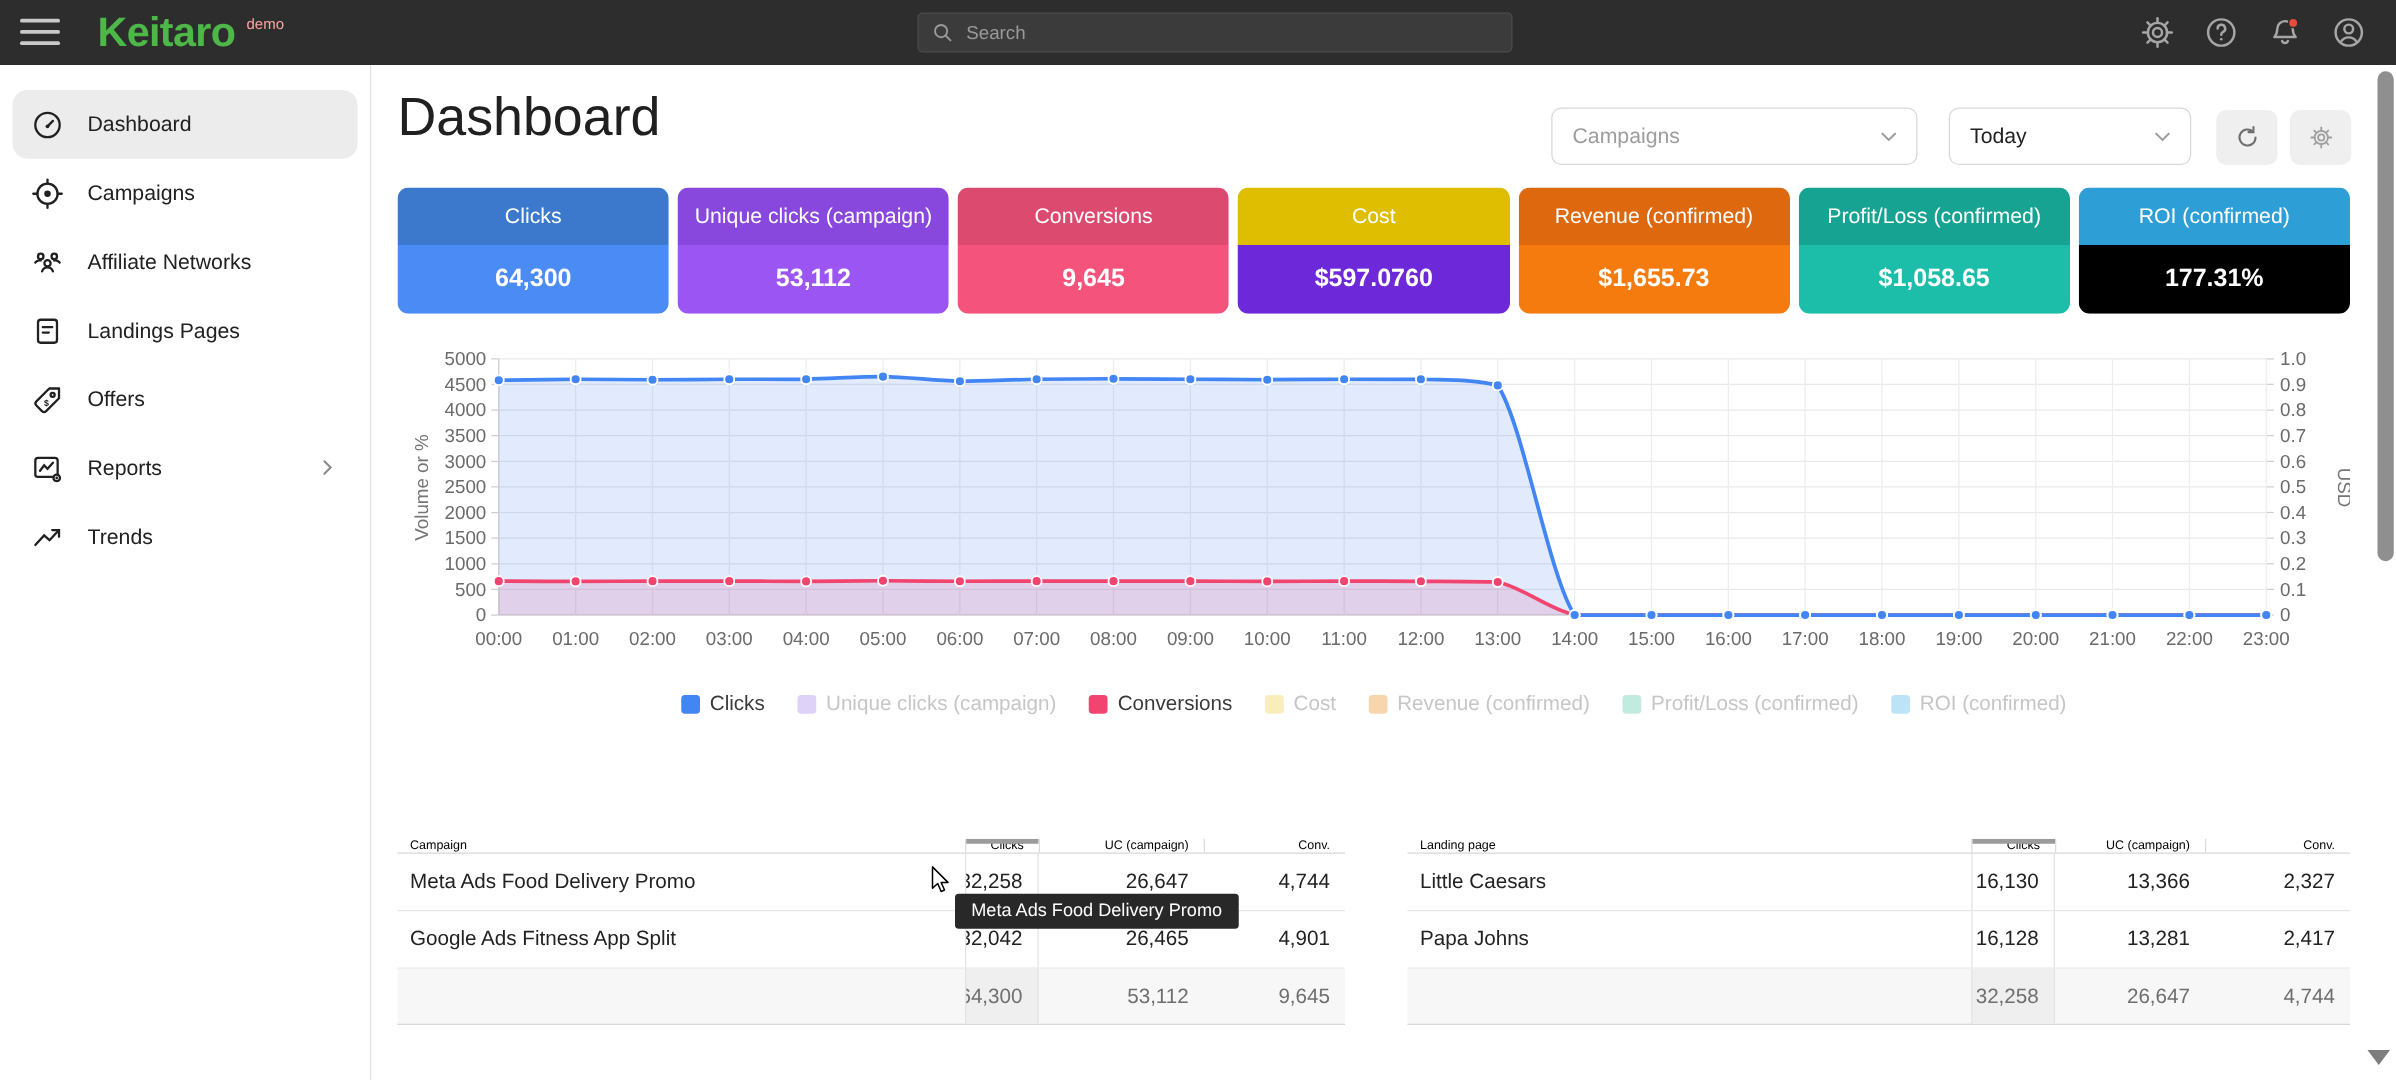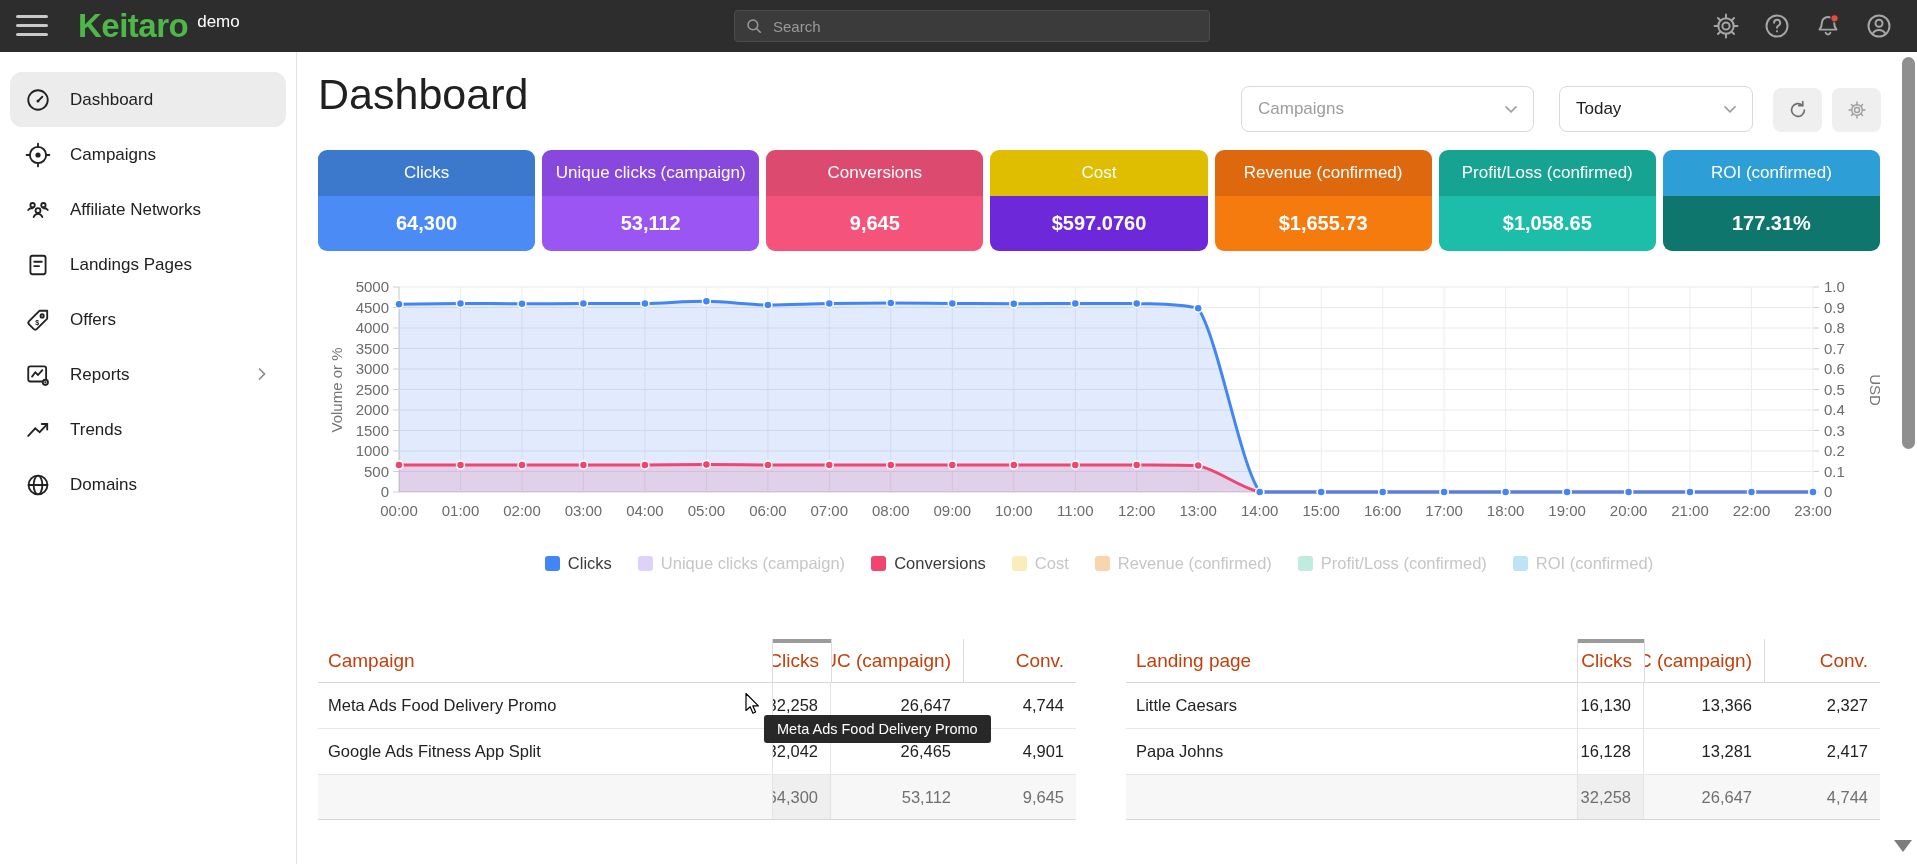--- a/index.html
+++ b/index.html
@@ -4,21 +4,21 @@
 <style>
   html,body{margin:0;padding:0;background:#fff;font-family:"Liberation Sans",sans-serif;}
   #app{position:relative;width:1917px;height:864px;overflow:hidden;background:#fff;}
 
   
   #topbar{position:absolute;left:0;top:0;width:1917px;height:52px;background:#2d2d2d;}
   #burger{position:absolute;left:16px;top:15px;width:32px;height:22px;cursor:pointer;}
   #burger span{display:block;height:3px;background:#c9c9c9;border-radius:2px;margin-bottom:6px;}
   #brand{position:absolute;left:78px;top:6px;display:flex;align-items:flex-start;gap:9px;}
   #logo{font-size:33px;font-weight:800;color:#4db848;letter-spacing:-0.5px;line-height:40px;}
-  #env{font-size:17px;color:#ffffff;margin-top:6px;}
+  #env{font-size:12px;color:#fca5a5;margin-top:6px;}
   #search-wrap{position:absolute;left:734px;top:10px;width:476px;height:32px;background:#3b3b3b;border:1px solid #4c4c4c;border-radius:4px;display:flex;align-items:center;box-sizing:border-box;}
   #search-wrap svg{margin:0 8px 0 10px;}
   #search-input{flex:1;background:transparent;border:none;outline:none;color:#ddd;font-size:15px;font-family:"Liberation Sans",sans-serif;}
   #search-input::placeholder{color:#9a9a9a;}
   #top-icons{position:absolute;right:24px;top:12px;display:flex;gap:23px;align-items:center;}
   .tico{width:28px;height:28px;cursor:pointer;position:relative;}
 
   
   #sidebar{position:absolute;left:0;top:52px;width:297px;height:812px;background:#fff;border-right:1px solid #e2e2e2;box-sizing:border-box;padding-top:20px;}
   .nav-item{position:relative;height:55px;display:flex;align-items:center;padding-left:25px;cursor:pointer;color:#212121;}
@@ -51,21 +51,21 @@
   .legend-swatch{width:15px;height:15px;border-radius:3px;}
 
   
   .dash-table{position:absolute;top:587px;}
   #campaigns-table{left:20px;width:758px;}
   #landings-table{left:828px;width:754px;}
   .trow{display:flex;box-sizing:border-box;}
   .tcell{box-sizing:border-box;display:flex;align-items:center;overflow:hidden;white-space:nowrap;}
   .tcell.num{justify-content:flex-end;padding-right:12px;}
   .tcell.txt{padding-left:10px;}
-  .thead{height:44px;border-bottom:1px solid #d7d7d7;color:#c2410c;font-size:19px;}
+  .thead{height:44px;border-bottom:1px solid #d7d7d7;color:#000000;font-size:10px;align-items:flex-end;}
   .thead .tcell{position:relative;cursor:pointer;}
   .thead .tcell.sep{border-left:1px solid #dcdcdc;}
   .sort-bar{position:absolute;left:-1px;top:0;right:0;height:4px;background:#9b9b9b;}
   .tbody-row{height:46px;border-bottom:1px solid #e7e7e7;color:#222;font-size:16.5px;cursor:pointer;}
   .tfoot{height:45px;background:#f7f7f7;border-bottom:1px solid #d7d7d7;color:#6f6f6f;font-size:16.5px;}
   .clicks-col{border-left:1px solid #e3e3e3;border-right:1px solid #e3e3e3;}
   .tfoot .clicks-col{background:#efefef;}
 
   
   #tooltip{position:absolute;left:764px;top:715px;background:rgba(28,28,28,0.95);color:#fff;font-size:14.5px;padding:6px 13px;border-radius:3px;z-index:30;white-space:nowrap;}
@@ -187,28 +187,20 @@
           <polyline points="9,6 15,12 9,18"></polyline>
         </svg>
       </div>
       <div class="nav-item">
         <svg class="nav-icon" viewBox="0 0 24 24" fill="none" stroke="#212121" stroke-width="1.7" stroke-linecap="round">
           <polyline points="3,17.5 9.5,10.5 13.5,14 20.5,6.5"></polyline>
           <polyline points="15.5,6.5 20.5,6.5 20.5,11.5"></polyline>
         </svg>
         <span class="nav-label">Trends</span>
       </div>
-      <div class="nav-item">
-        <svg class="nav-icon" viewBox="0 0 24 24" fill="none" stroke="#212121" stroke-width="1.7" stroke-linecap="round">
-          <circle cx="12" cy="12" r="8.7"></circle>
-          <ellipse cx="12" cy="12" rx="4" ry="8.7"></ellipse>
-          <line x1="3.3" y1="12" x2="20.7" y2="12"></line>
-        </svg>
-        <span class="nav-label">Domains</span>
-      </div>
     </nav>
 
   <main id="main">
     <h1 id="page-title">Dashboard</h1>
 
     <div class="selectbox" id="grouping-select">
       <span>Campaigns</span>
       <svg width="20" height="20" viewBox="0 0 24 24" fill="none" stroke="#9e9e9e" stroke-width="2" stroke-linecap="round">
           <polyline points="6,9.5 12,15.5 18,9.5"></polyline>
         </svg>
@@ -262,21 +254,21 @@
         <div class="kpi-card">
           <div class="kpi-head" style="background:#dd680d">Revenue (confirmed)</div>
           <div class="kpi-val" style="background:#f57b0f">$1,655.73</div>
         </div>
         <div class="kpi-card">
           <div class="kpi-head" style="background:#17a392">Profit/Loss (confirmed)</div>
           <div class="kpi-val" style="background:#1cbda9">$1,058.65</div>
         </div>
         <div class="kpi-card">
           <div class="kpi-head" style="background:#2e9fd6">ROI (confirmed)</div>
-          <div class="kpi-val" style="background:#0f766e">177.31%</div>
+          <div class="kpi-val" style="background:#000000">177.31%</div>
         </div>
       </div>
 
     <svg id="chart-svg" width="1562" height="260" viewBox="0 0 1562 260">
         <line x1="81" y1="220.0" x2="1495" y2="220.0" stroke="#cfcfcf" stroke-width="1"></line>
         <line x1="75" y1="220.0" x2="81" y2="220.0" stroke="#cfcfcf"></line>
         <line x1="1495" y1="220.0" x2="1501" y2="220.0" stroke="#cfcfcf"></line>
         <text x="71" y="225" text-anchor="end" font-size="15" fill="#6b6b6b">0</text>
         <text x="1506" y="225" text-anchor="start" font-size="15" fill="#6b6b6b">0</text>
         <line x1="81" y1="199.5" x2="1495" y2="199.5" stroke="#e9e9e9" stroke-width="1"></line>

